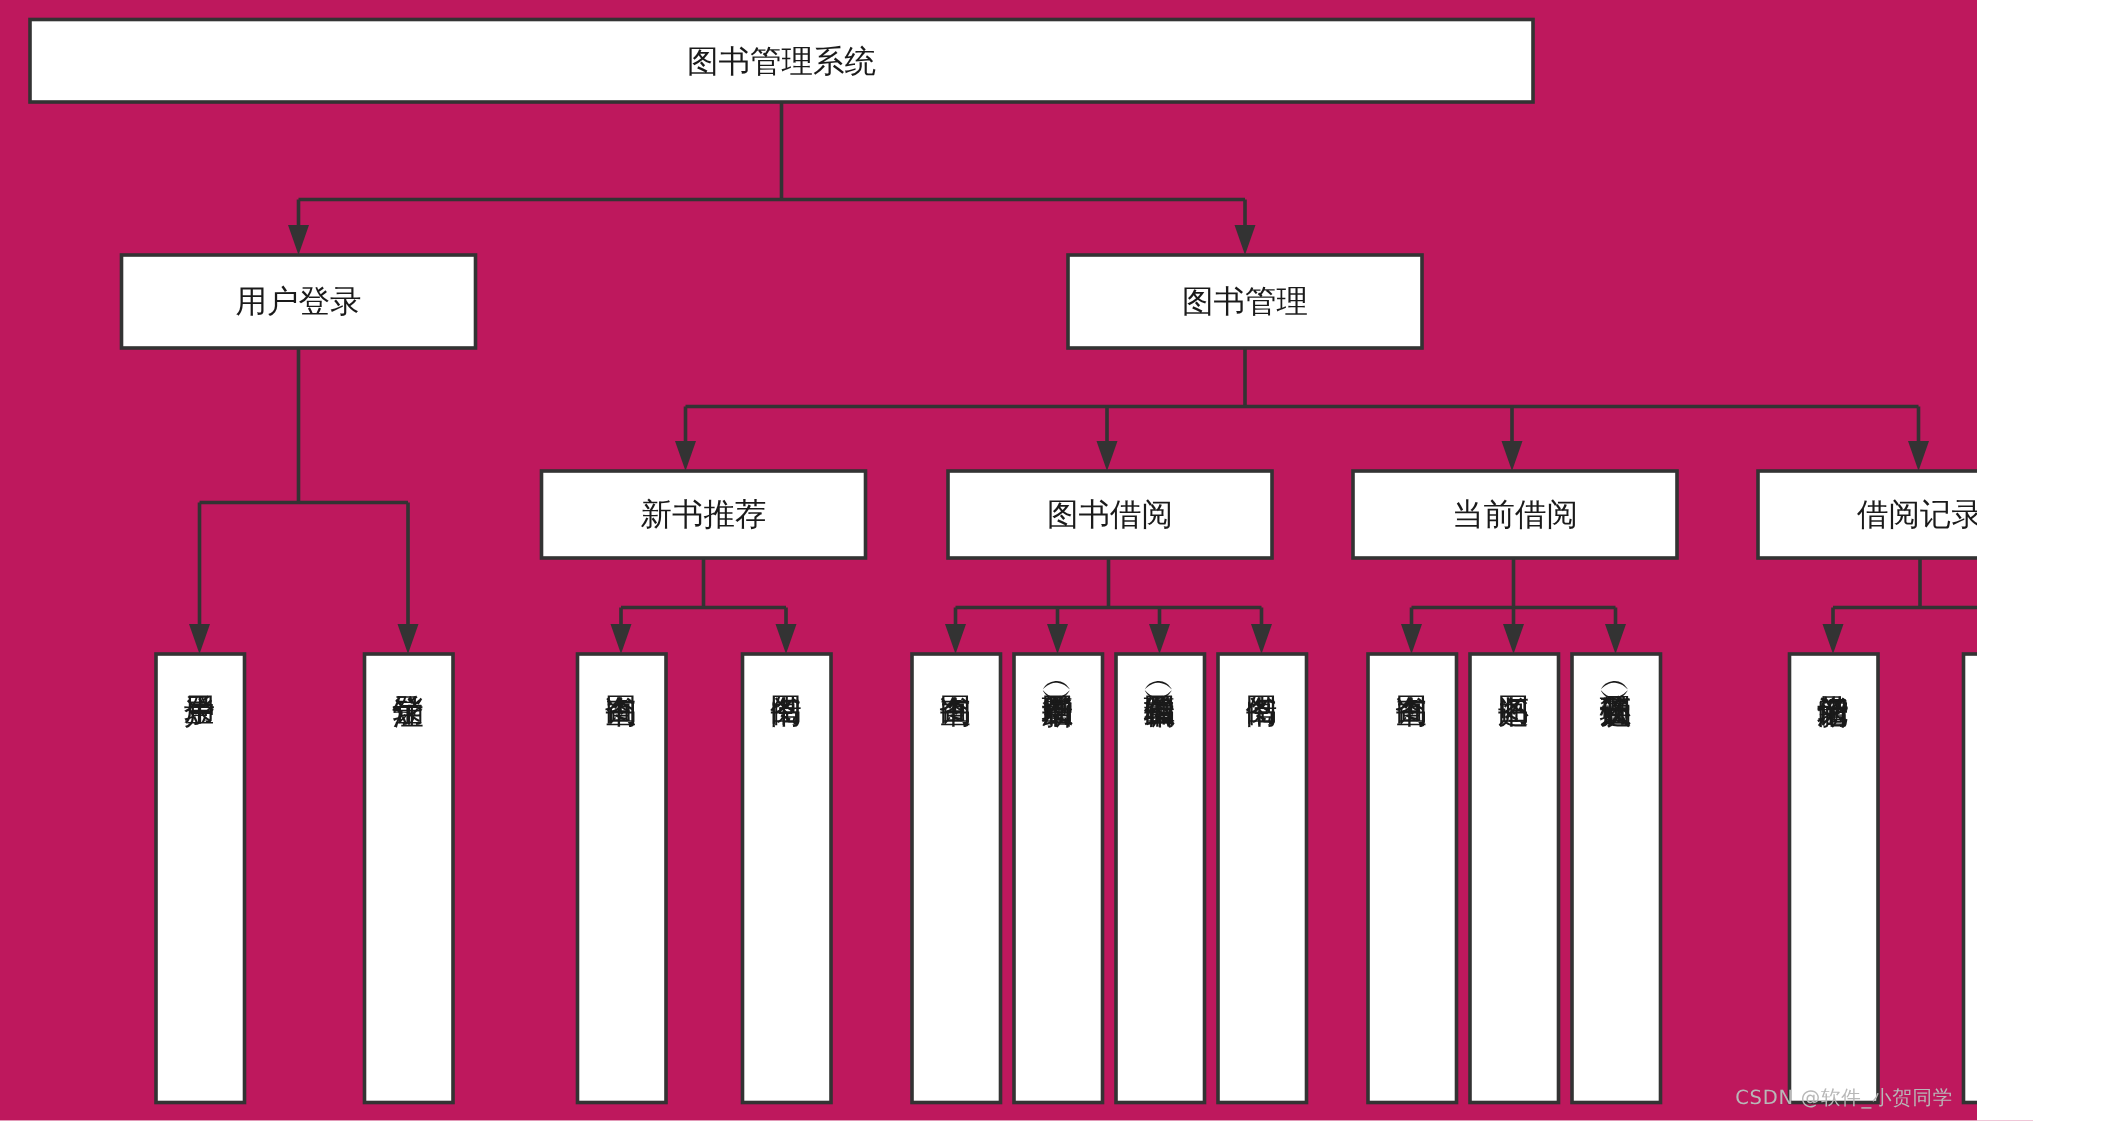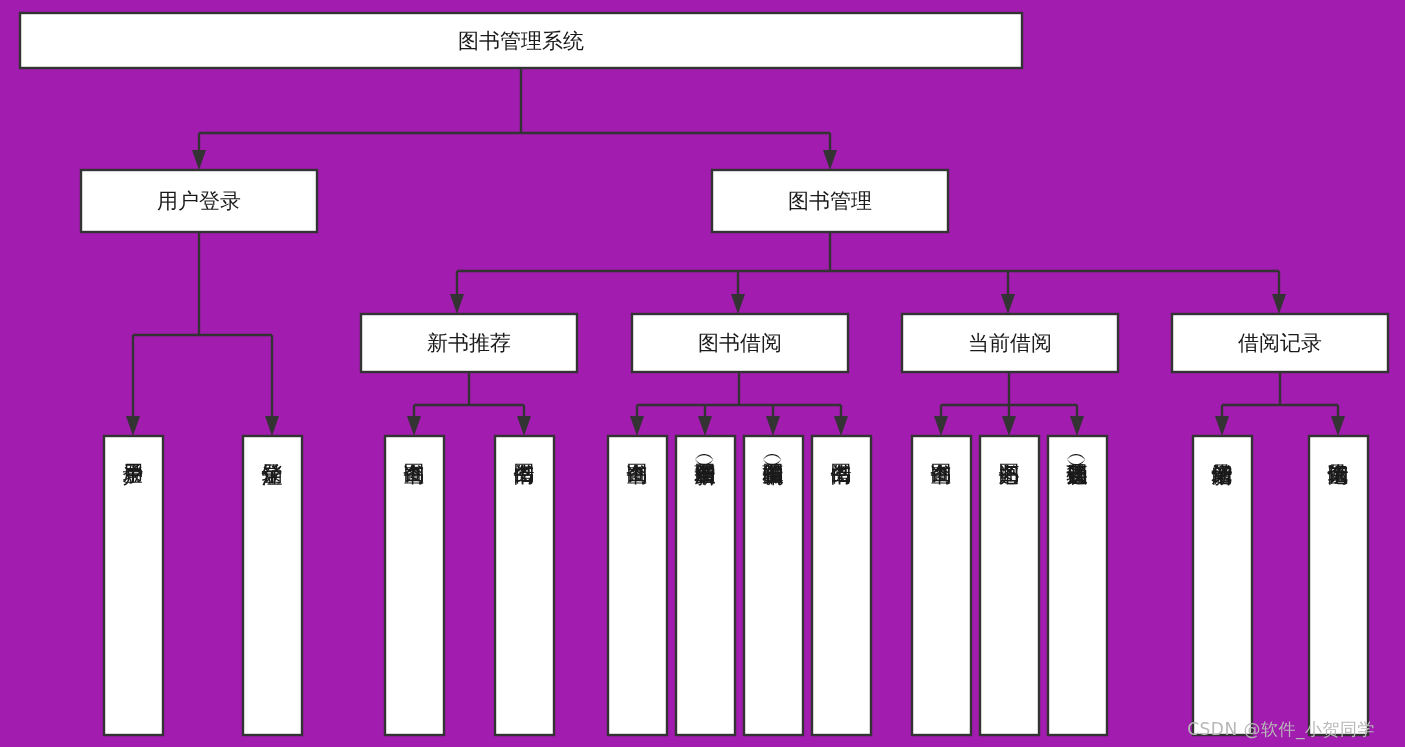--- a/index.html
+++ b/index.html
@@ -6,24 +6,25 @@
   html, body {
     margin: 0;
     padding: 0;
     background: #ffffff;
   }
   body {
     font-family: "DejaVu Sans", "Liberation Sans", sans-serif;
   }
   #diagram-root {
     position: relative;
-    width: 1405px;
+    width: 1286px;
     height: 747px;
-    background: #a21caf;
+    background: #be185d;
     overflow: hidden;
+    padding-left: 32px;
   }
   svg.diagram-canvas {
     position: absolute;
     top: 0;
     left: 0;
     width: 1405px;
     height: 747px;
     display: block;
   }
   .node-rect {
@@ -52,24 +53,24 @@
     font-family: "DejaVu Sans", "Liberation Sans", sans-serif;
     font-size: 21px;
     fill: #1a1a1a;
     writing-mode: vertical-rl;
     text-orientation: upright;
     glyph-orientation-vertical: 0;
     text-anchor: middle;
   }
   .watermark-text {
     position: absolute;
-    right: 30px;
+    right: 16px;
     bottom: 6px;
     font-family: "DejaVu Sans", "Liberation Sans", sans-serif;
-    font-size: 17px;
+    font-size: 13px;
     color: #b8b8b8;
     white-space: nowrap;
     letter-spacing: 0.5px;
     pointer-events: none;
     user-select: none;
   }
 </style>
 </head>
 <body>
 

